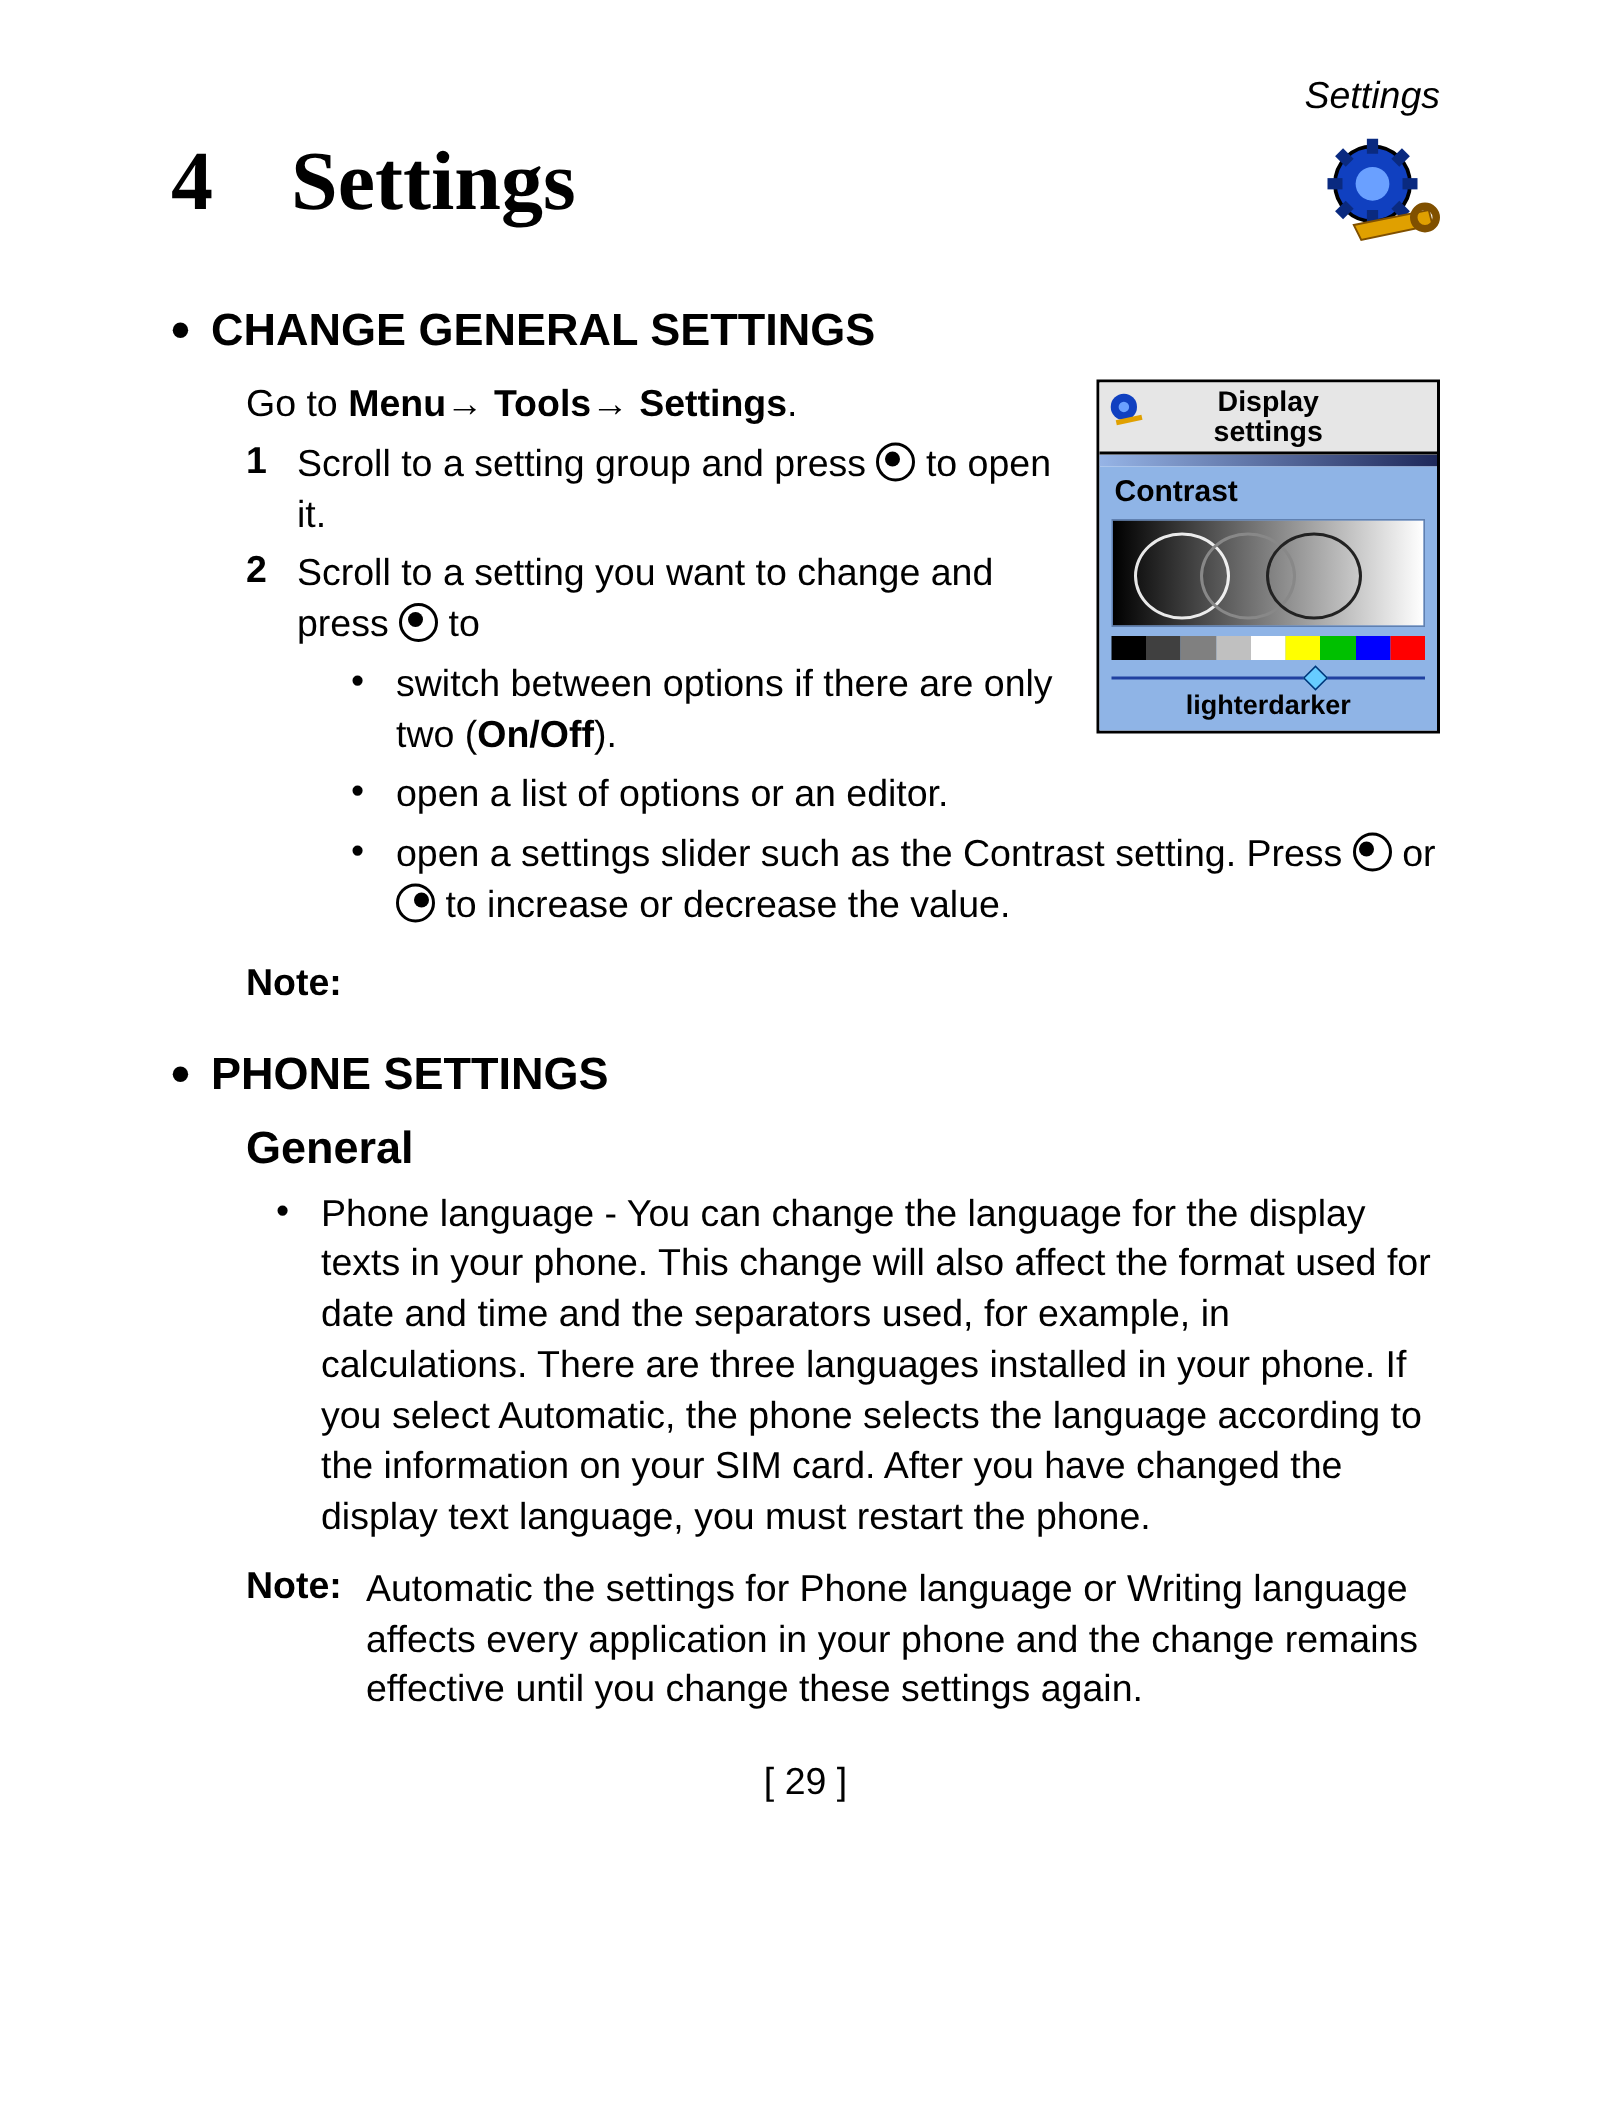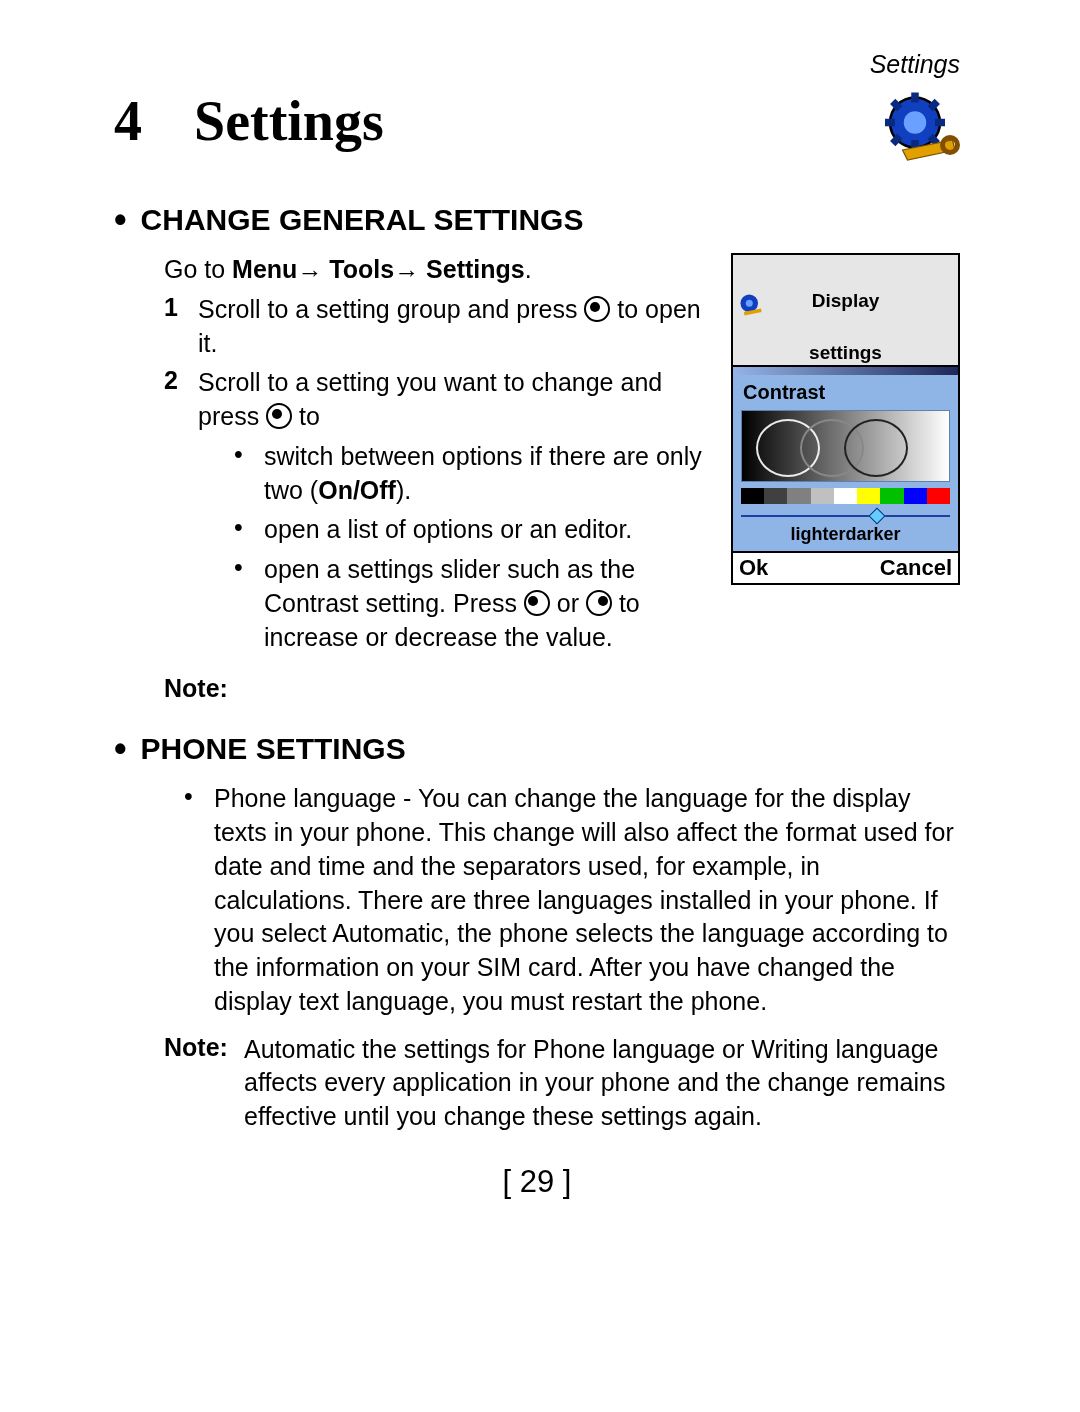--- a/index.html
+++ b/index.html
@@ -95,21 +95,21 @@
     background: #e6e6e6;
     border-bottom: 2px solid #000;
     text-align: center;
     padding: 4px 0 2px 0;
     position: relative;
   }
   .ss-title-gear {
     position:absolute; left:4px; top:4px;
   }
   .ss-title-gear svg { width:28px; height:28px;}
-  .ss-title span { display:block; line-height:1.05; font-size:19px;margin-top:32px;}
+  .ss-title span { display:block; line-height:1.05; font-size:19px;}
   .ss-sigbar { height:8px; background:linear-gradient(to right,#96b4e6,#1e285a);}
   .ss-main {
     background:#8fb4e6;
     padding: 4px 0 6px 0;
   }
   .ss-contrast-label { font-size:20px; padding: 2px 0 6px 10px;}
   .ss-visual {
     margin: 0 8px;
     height: 70px;
     background: linear-gradient(to right,#000,#fff);
@@ -130,21 +130,21 @@
   .ss-slider { margin:6px 8px 0 8px; position:relative; height:12px;}
   .ss-slider-line { position:absolute; top:5px; left:0; right:0; height:2px; background:#2040a0;}
   .ss-slider-handle {
     position:absolute; top:0; left:62%; width:10px; height:10px;
     background:#6cf; border:1px solid #037; transform:rotate(45deg);
   }
   .ss-lighter-darker { display:flex; justify-content:center; padding:2px 10px 0 10px; font-size:18px;}
   .ss-softkeys { display:flex; justify-content:space-between; border-top:2px solid #000; font-size:22px;}
   .ss-softkeys div { padding:2px 6px;}
   .clear { clear:both;}
-  .page-num { text-align:center; font-size:31px; margin-top:30px;}
+  .page-num { text-align:center; font-size:25px; margin-top:30px;}
 </style>
 </head>
 <body>
 
 <div class="page">
   <div class="header-label">Settings</div>
 
   <div class="gear-icon">
     <svg viewBox="0 0 64 64">
       <circle cx="28" cy="26" r="20" fill="#1040c0" stroke="#000" stroke-width="2"></circle>
@@ -205,24 +205,20 @@
         </div>
       <div class="ss-slider">
         <div class="ss-slider-line"></div>
         <div class="ss-slider-handle"></div>
       </div>
       <div class="ss-lighter-darker">
         <span>lighter</span>
         <span>darker</span>
       </div>
     </div>
-    <div class="ss-softkeys">
-      <div>Ok</div>
-      <div>Cancel</div>
-    </div>
   </div>
 
   <div class="body-text indent1">
     <span>Go to </span><span class="bold">Menu</span><span class="arrow">→</span> <span class="bold">Tools</span><span class="arrow">→</span> <span class="bold">Settings</span><span>.</span>
   </div>
 
   <div class="ol-row">
     <div class="ol-num">1</div>
     <div class="ol-body"><span>Scroll to a setting group and press </span><span class="inline-icon center"></span><span> to open it.</span></div>
   </div>
@@ -247,20 +243,21 @@
 
   <div class="clear"></div>
 
   <div class="note-row">
     <div class="note-label">Note:</div>
   </div>
 
   <div class="sec-h">
     <span class="dot">•</span><span>PHONE SETTINGS</span>
   </div>
+  <div class="sub-h">General</div>
 
   <div class="ul-row" style="margin-left:70px">
     <div class="ul-dot">•</div>
     <div class="ul-body">
       <span class="italic">Phone language</span><span> - You can change the language for the display texts in your phone. This change will also affect the format used for date and time and the separators used, for example, in calculations. There are three languages installed in your phone. If you select </span><span class="italic">Automatic</span><span>, the phone selects the language according to the information on your SIM card. After you have changed the display text language, you must restart the phone.</span>
     </div>
   </div>
 
   <div class="note-row2">
     <div class="note-label">Note:</div>

